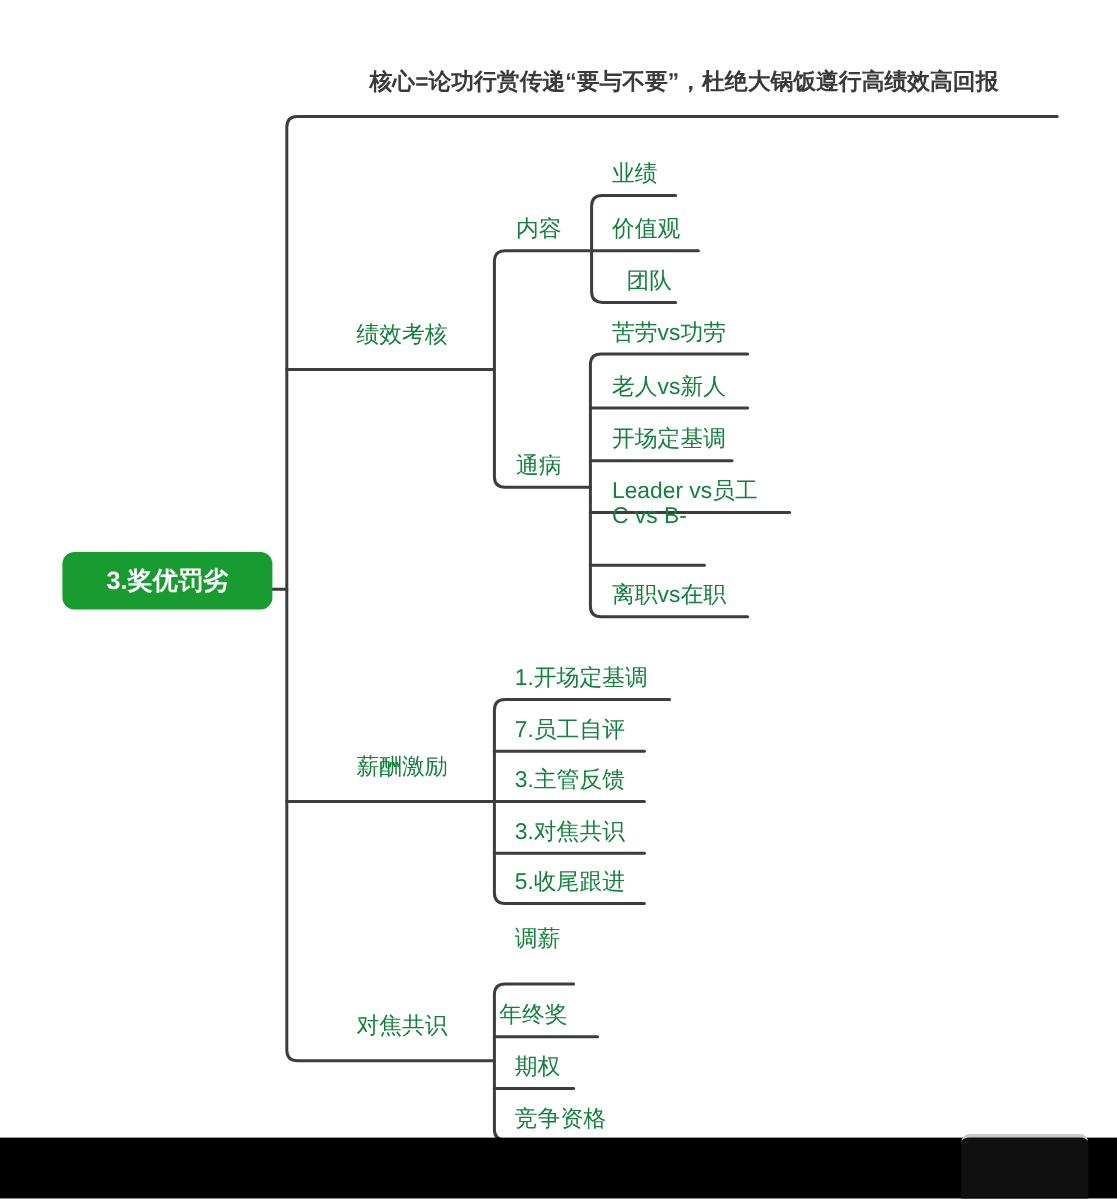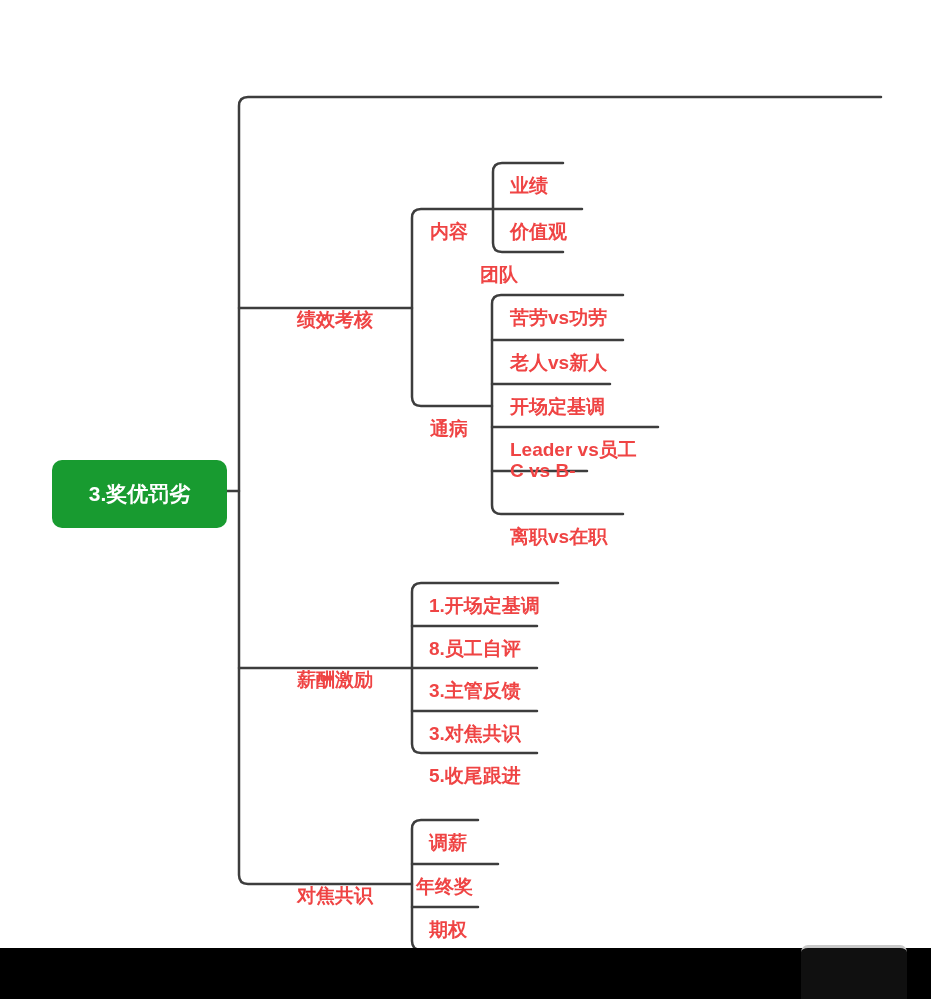--- a/index.html
+++ b/index.html
@@ -8,39 +8,38 @@
     width:931px;height:999px;
     background:#ffffff;
     overflow:hidden;
     font-family:"Liberation Sans","DejaVu Sans",sans-serif;
   }
   #connectors{position:absolute;left:0;top:0;}
   #connectors path{fill:none;stroke:#3d3d3d;stroke-width:2.5;stroke-linecap:round;}
   .lbl{
     position:absolute;
     white-space:nowrap;
-    font-weight:700;
-    color:#ef4444;
+    font-weight:400;
+    color:#15803d;
     font-size:19px;
     line-height:21px;
-    margin-top:40px;
   }
   .branch-lbl{line-height:25px;}
   .title-lbl{
     position:absolute;
     left:210px;top:56px;width:720px;
     text-align:center;
     font-weight:700;
     color:#3a3a3a;
     font-size:19px;line-height:25px;
     white-space:nowrap;
   }
   .root-node{
     position:absolute;
-    left:52px;top:460px;width:175px;height:68px;
+    left:52px;top:460px;width:175px;height:48px;
     background:#189b30;
     border-radius:10px;
     display:flex;align-items:center;justify-content:center;
     color:#ffffff;font-weight:700;font-size:21px;
   }
   .bottom-bar{
     position:absolute;left:0;top:948px;width:931px;height:51px;
     background:#000000;
   }
   .bottom-widget{
@@ -70,47 +69,48 @@
     <path d="M 239 668 H 412"></path>
     <path d="M 558 583 H 421 Q 412 583 412 592 V 744 Q 412 753 421 753 H 537"></path>
     <path d="M 412 626 H 537"></path>
     <path d="M 412 668 H 537"></path>
     <path d="M 412 711 H 537"></path>
     <path d="M 478 820 H 421 Q 412 820 412 829 V 941 Q 412 950 421 950 H 518"></path>
     <path d="M 412 864 H 498"></path>
     <path d="M 412 907 H 478"></path>
   </svg>
 
+  <div class="title-lbl">核心=论功行赏传递“要与不要”，杜绝大锅饭遵行高绩效高回报</div>
 
   <div class="root-node">3.奖优罚劣</div>
 
   <div class="lbl branch-lbl" style="left:297px;top:267px">绩效考核</div>
 
   <div class="lbl" style="left:430px;top:181px">内容</div>
   <div class="lbl" style="left:510px;top:135px">业绩</div>
   <div class="lbl" style="left:510px;top:181px">价值观</div>
-  <div class="lbl" style="left:480px;top:224px">团队</div>
+  <div class="lbl" style="left:522px;top:224px">团队</div>
 
   <div class="lbl" style="left:430px;top:378px">通病</div>
   <div class="lbl" style="left:510px;top:267px">苦劳vs功劳</div>
   <div class="lbl" style="left:510px;top:312px">老人vs新人</div>
   <div class="lbl" style="left:510px;top:356px">开场定基调</div>
   <div class="lbl" style="left:510px;top:399px">Leader vs员工</div>
   <div class="lbl" style="left:510px;top:420px">C vs B-</div>
   <div class="lbl" style="left:510px;top:486px">离职vs在职</div>
 
   <div class="lbl branch-lbl" style="left:297px;top:627px">薪酬激励</div>
   <div class="lbl" style="left:429px;top:555px">1.开场定基调</div>
-  <div class="lbl" style="left:429px;top:598px">8.员工自评</div>
+  <div class="lbl" style="left:429px;top:598px">7.员工自评</div>
   <div class="lbl" style="left:429px;top:640px">3.主管反馈</div>
   <div class="lbl" style="left:429px;top:683px">3.对焦共识</div>
   <div class="lbl" style="left:429px;top:725px">5.收尾跟进</div>
 
   <div class="lbl branch-lbl" style="left:297px;top:843px">对焦共识</div>
-  <div class="lbl" style="left:429px;top:792px">调薪</div>
+  <div class="lbl" style="left:429px;top:772px">调薪</div>
   <div class="lbl" style="left:416px;top:836px">年终奖</div>
   <div class="lbl" style="left:429px;top:879px">期权</div>
-  <div class="lbl" style="left:429px;top:922px">主管反馈</div>
+  <div class="lbl" style="left:429px;top:922px">竞争资格</div>
 
   <div class="bottom-bar"></div>
   <div class="bottom-widget"></div>
 
 </div>
 
 </body></html>

